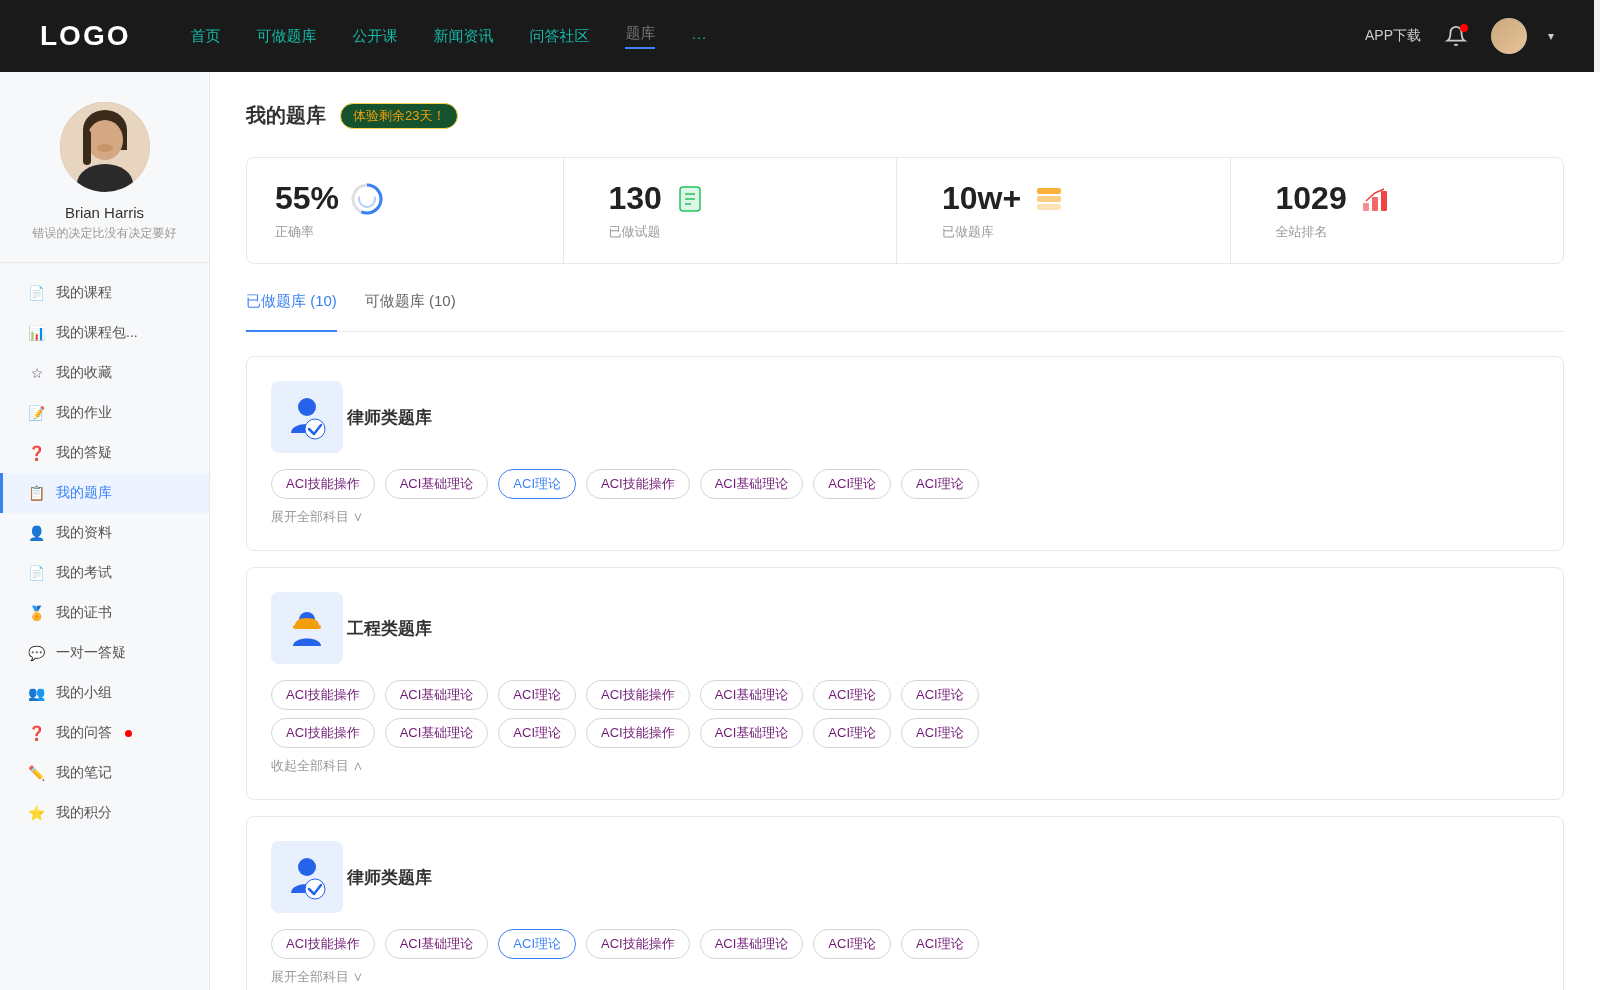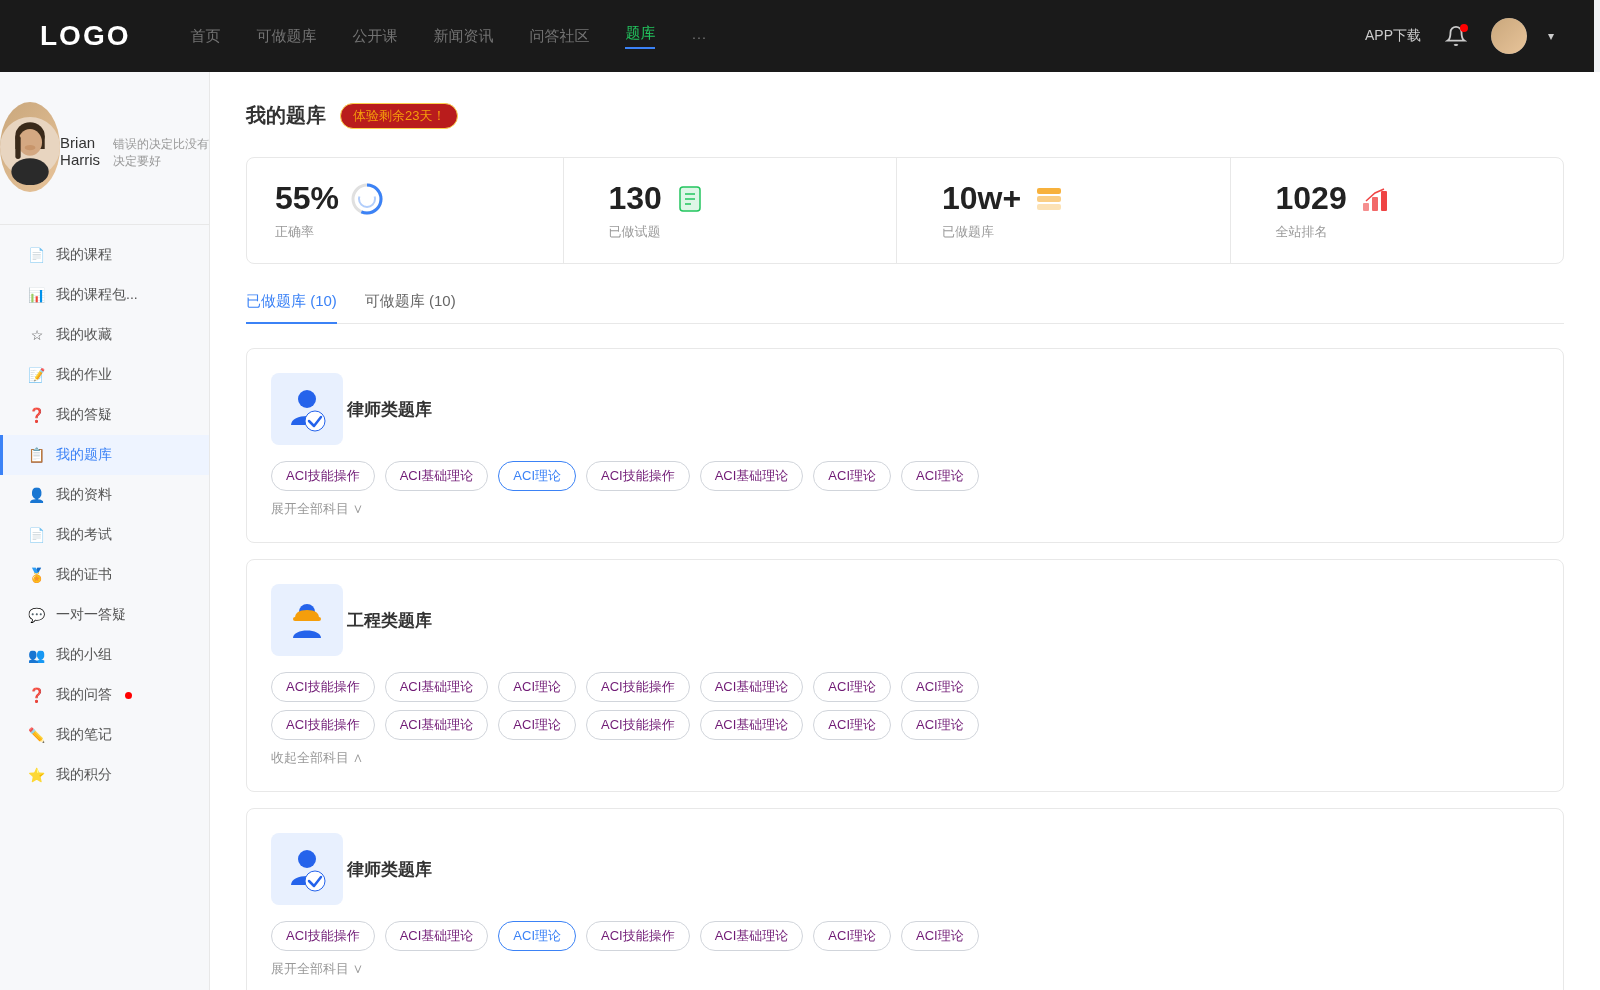--- a/index.html
+++ b/index.html
@@ -23,27 +23,27 @@
       letter-spacing: 2px;
       margin-right: 60px;
     }
     .navbar-nav {
       display: flex;
       align-items: center;
       gap: 36px;
       flex: 1;
     }
     .nav-item {
+      color: #14b8a6;
+      font-size: 15px;
+      cursor: pointer;
+      white-space: nowrap;
+    }
+    .nav-item.active {
       color: #737373;
-      font-size: 15px;
-      cursor: pointer;
-      white-space: nowrap;
-    }
-    .nav-item.active {
-      color: #22c55e;
       border-bottom: 2px solid #3b82f6;
       padding-bottom: 4px;
     }
     .nav-right {
       display: flex;
       align-items: center;
       gap: 21px;
       color: white;
     }
     .app-download {
@@ -90,20 +90,21 @@
     .sidebar {
       width: 210px;
       background: #f7f8fa;
       min-height: calc(990px - 72px);
       padding: 30px 0 20px 0;
       border-right: 1px solid #e8e8e8;
       flex-shrink: 0;
     }
     .sidebar-profile {
       display: flex;
+      flex-direction: column;
       align-items: center;
       padding-bottom: 20px;
       border-bottom: 1px solid #e8e8e8;
       margin-bottom: 10px;
     }
     .sidebar-avatar {
       width: 90px; height: 90px;
       border-radius: 50%;
       background: linear-gradient(135deg, #c9a77c, #e8c49a);
       margin-bottom: 12px;
@@ -170,21 +171,21 @@
       align-items: center;
       gap: 14px;
       margin-bottom: 28px;
     }
     .page-title {
       font-size: 20px;
       font-weight: 600;
       color: #333;
     }
     .trial-badge {
-      background: #b91c1c;
+      background: #14532d;
       color: #f59e0b;
       border: 1px solid #fcd34d;
       border-radius: 20px;
       padding: 3px 12px;
       font-size: 13px;
     }
 
     
     .stats-row {
       display: flex;
@@ -227,21 +228,21 @@
     
     .tabs-row {
       display: flex;
       gap: 28px;
       margin-bottom: 24px;
       border-bottom: 1px solid #e8e8e8;
     }
     .tab-item {
       font-size: 15px;
       color: #666;
-      padding-bottom: 12px;
+      padding-bottom: 20px;
       cursor: pointer;
       position: relative;
     }
     .tab-item.active {
       color: #3b82f6;
       font-weight: 500;
     }
     .tab-item.active::after {
       content: '';
       position: absolute;

